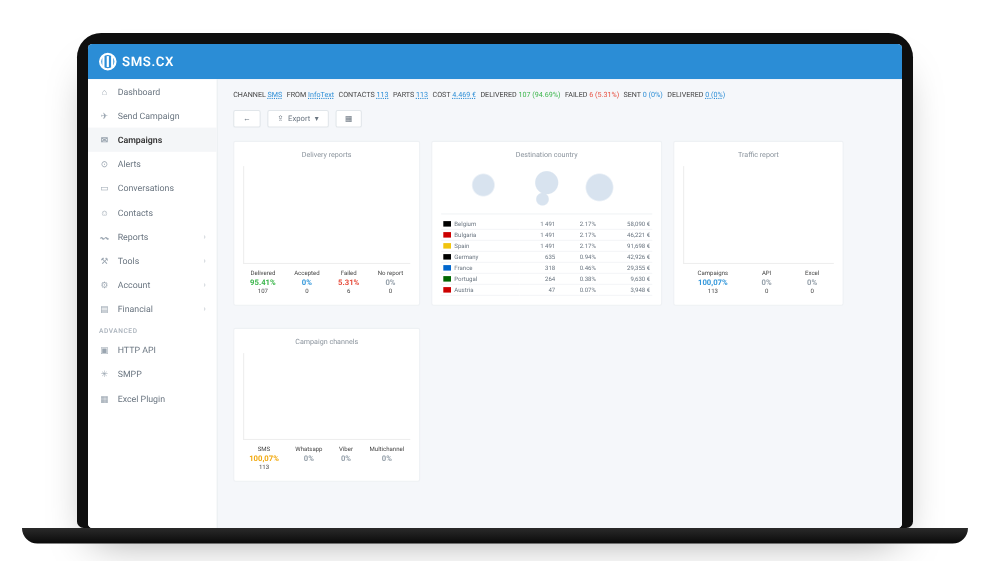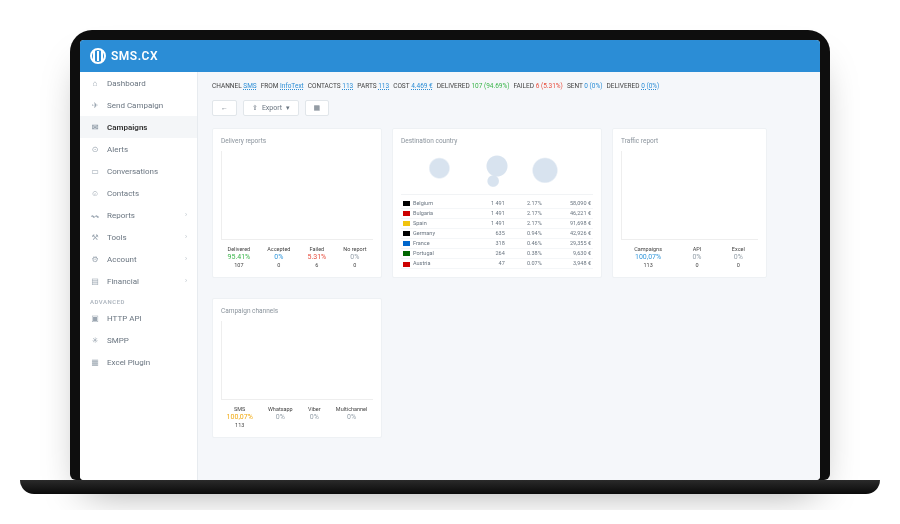--- a/index.html
+++ b/index.html
@@ -74,33 +74,33 @@
   .meta .lnk{color:#2b8dd6;text-decoration:underline dotted}
   .meta .del{color:#3ab54a}
   .meta .fail{color:#e74c3c}
   .meta .sent{color:#2b8dd6}
 
   .toolbar{display:flex;gap:6px;margin-bottom:12px}
   .tool{background:#fff;border:1px solid #e1e6ea;border-radius:2px;padding:3px 8px;font-size:7px;color:#6a7580;display:flex;align-items:center;gap:4px}
 
   .cards{display:flex;gap:10px;flex-wrap:wrap}
   .card{background:#fff;border:1px solid #eef1f4;border-radius:2px;padding:8px;display:flex;flex-direction:column}
-  .card-title{font-size:6.5px;color:#8a939c;margin-bottom:6px}
+  .card-title{font-size:6.5px;color:#8a939c;text-align:center;margin-bottom:6px}
   
   .c1{width:170px;height:150px}
   .bars{flex:1;display:flex;align-items:flex-end;gap:8px;padding:0 4px;border-left:1px solid #eee;border-bottom:1px solid #eee}
   .bar-wrap{flex:1;display:flex;flex-direction:column;align-items:center}
   .bar{width:100%;}
   .c1 .bar.g{background:#3ab54a}
   .c1 .bar.b{background:#3498db}
   .c1 .bar.r{background:#e74c3c}
   .c1 .bar.gr{background:#bdc3c7}
   .kpis{display:flex;gap:4px;margin-top:6px;justify-content:space-around}
   .kpi{text-align:center;font-size:5.5px;line-height:1.3}
-  .kpi .v{font-size:7px;font-weight:400}
+  .kpi .v{font-size:7px;font-weight:700}
   .kpi.g .v{color:#3ab54a}.kpi.b .v{color:#3498db}.kpi.r .v{color:#e74c3c}.kpi.gr .v{color:#95a0aa}
 
   
   .c2{width:210px;height:150px}
   .map{height:55px;background:
     radial-gradient(circle at 20% 40%, #d8e3ef 0 6%, transparent 7%),
     radial-gradient(circle at 50% 35%, #d8e3ef 0 10%, transparent 11%),
     radial-gradient(circle at 75% 45%, #d8e3ef 0 8%, transparent 9%),
     radial-gradient(circle at 48% 70%, #d8e3ef 0 5%, transparent 6%);
     background-color:#fff;border-bottom:1px solid #f1f3f5;margin-bottom:4px}

